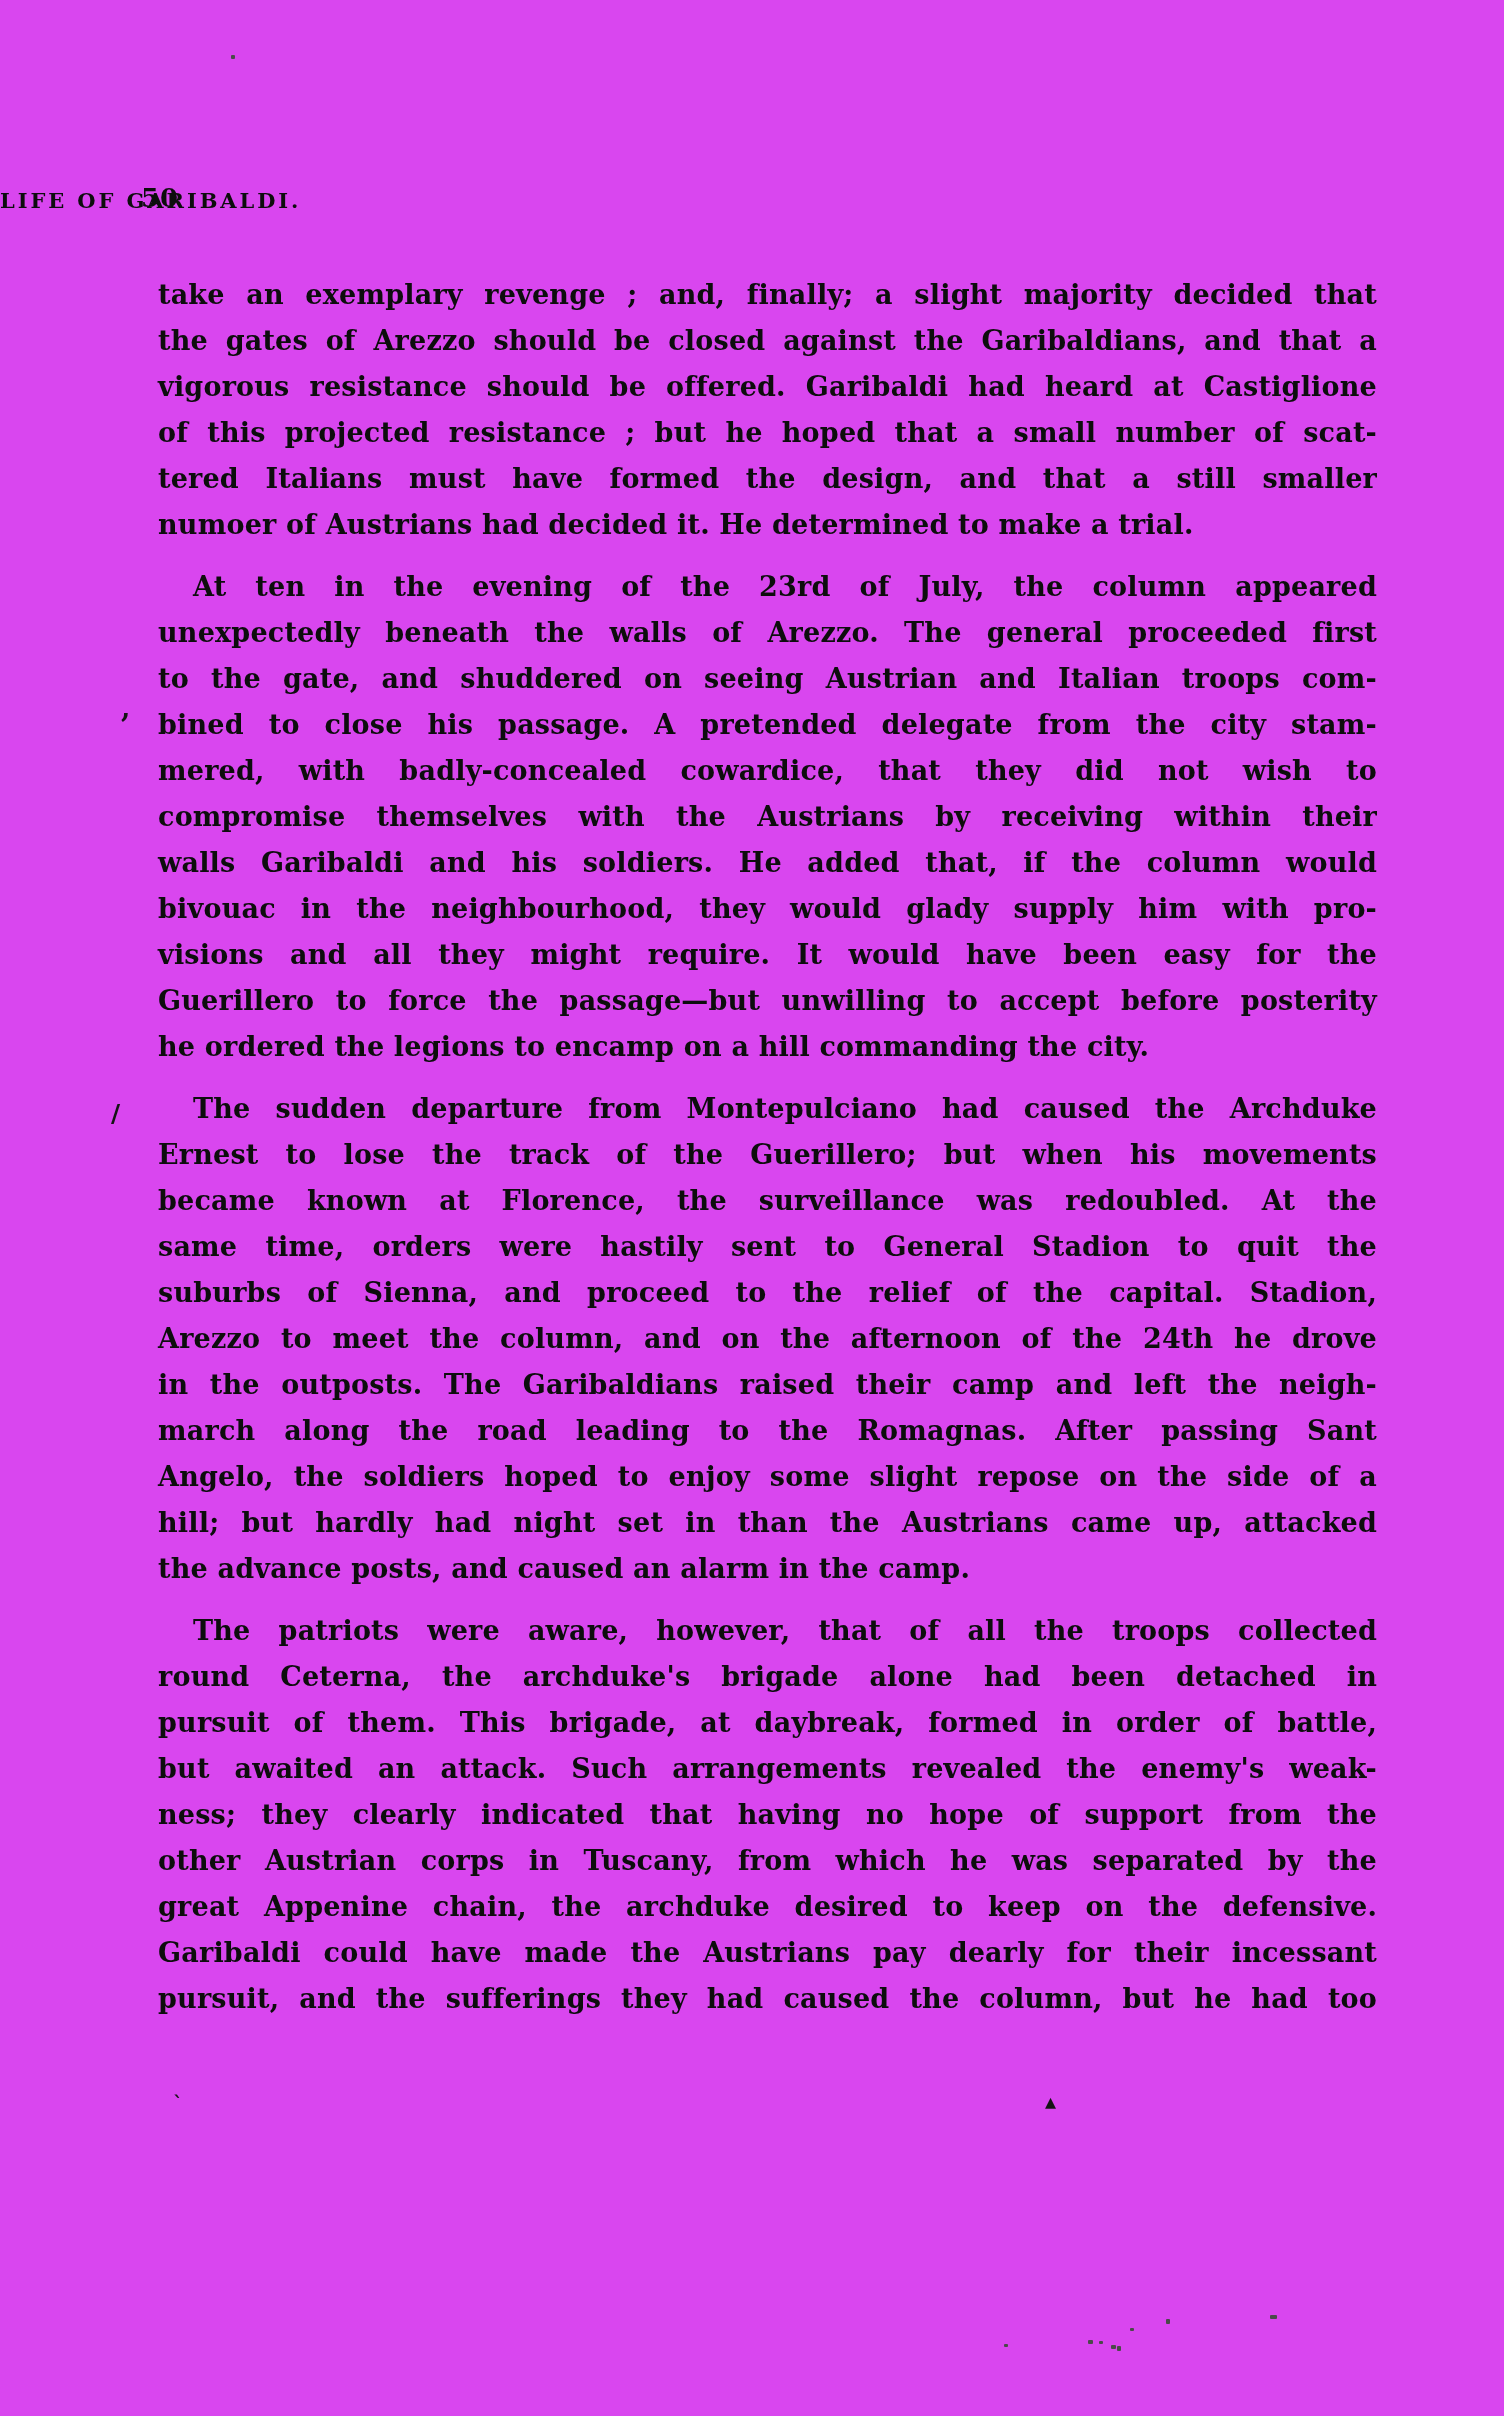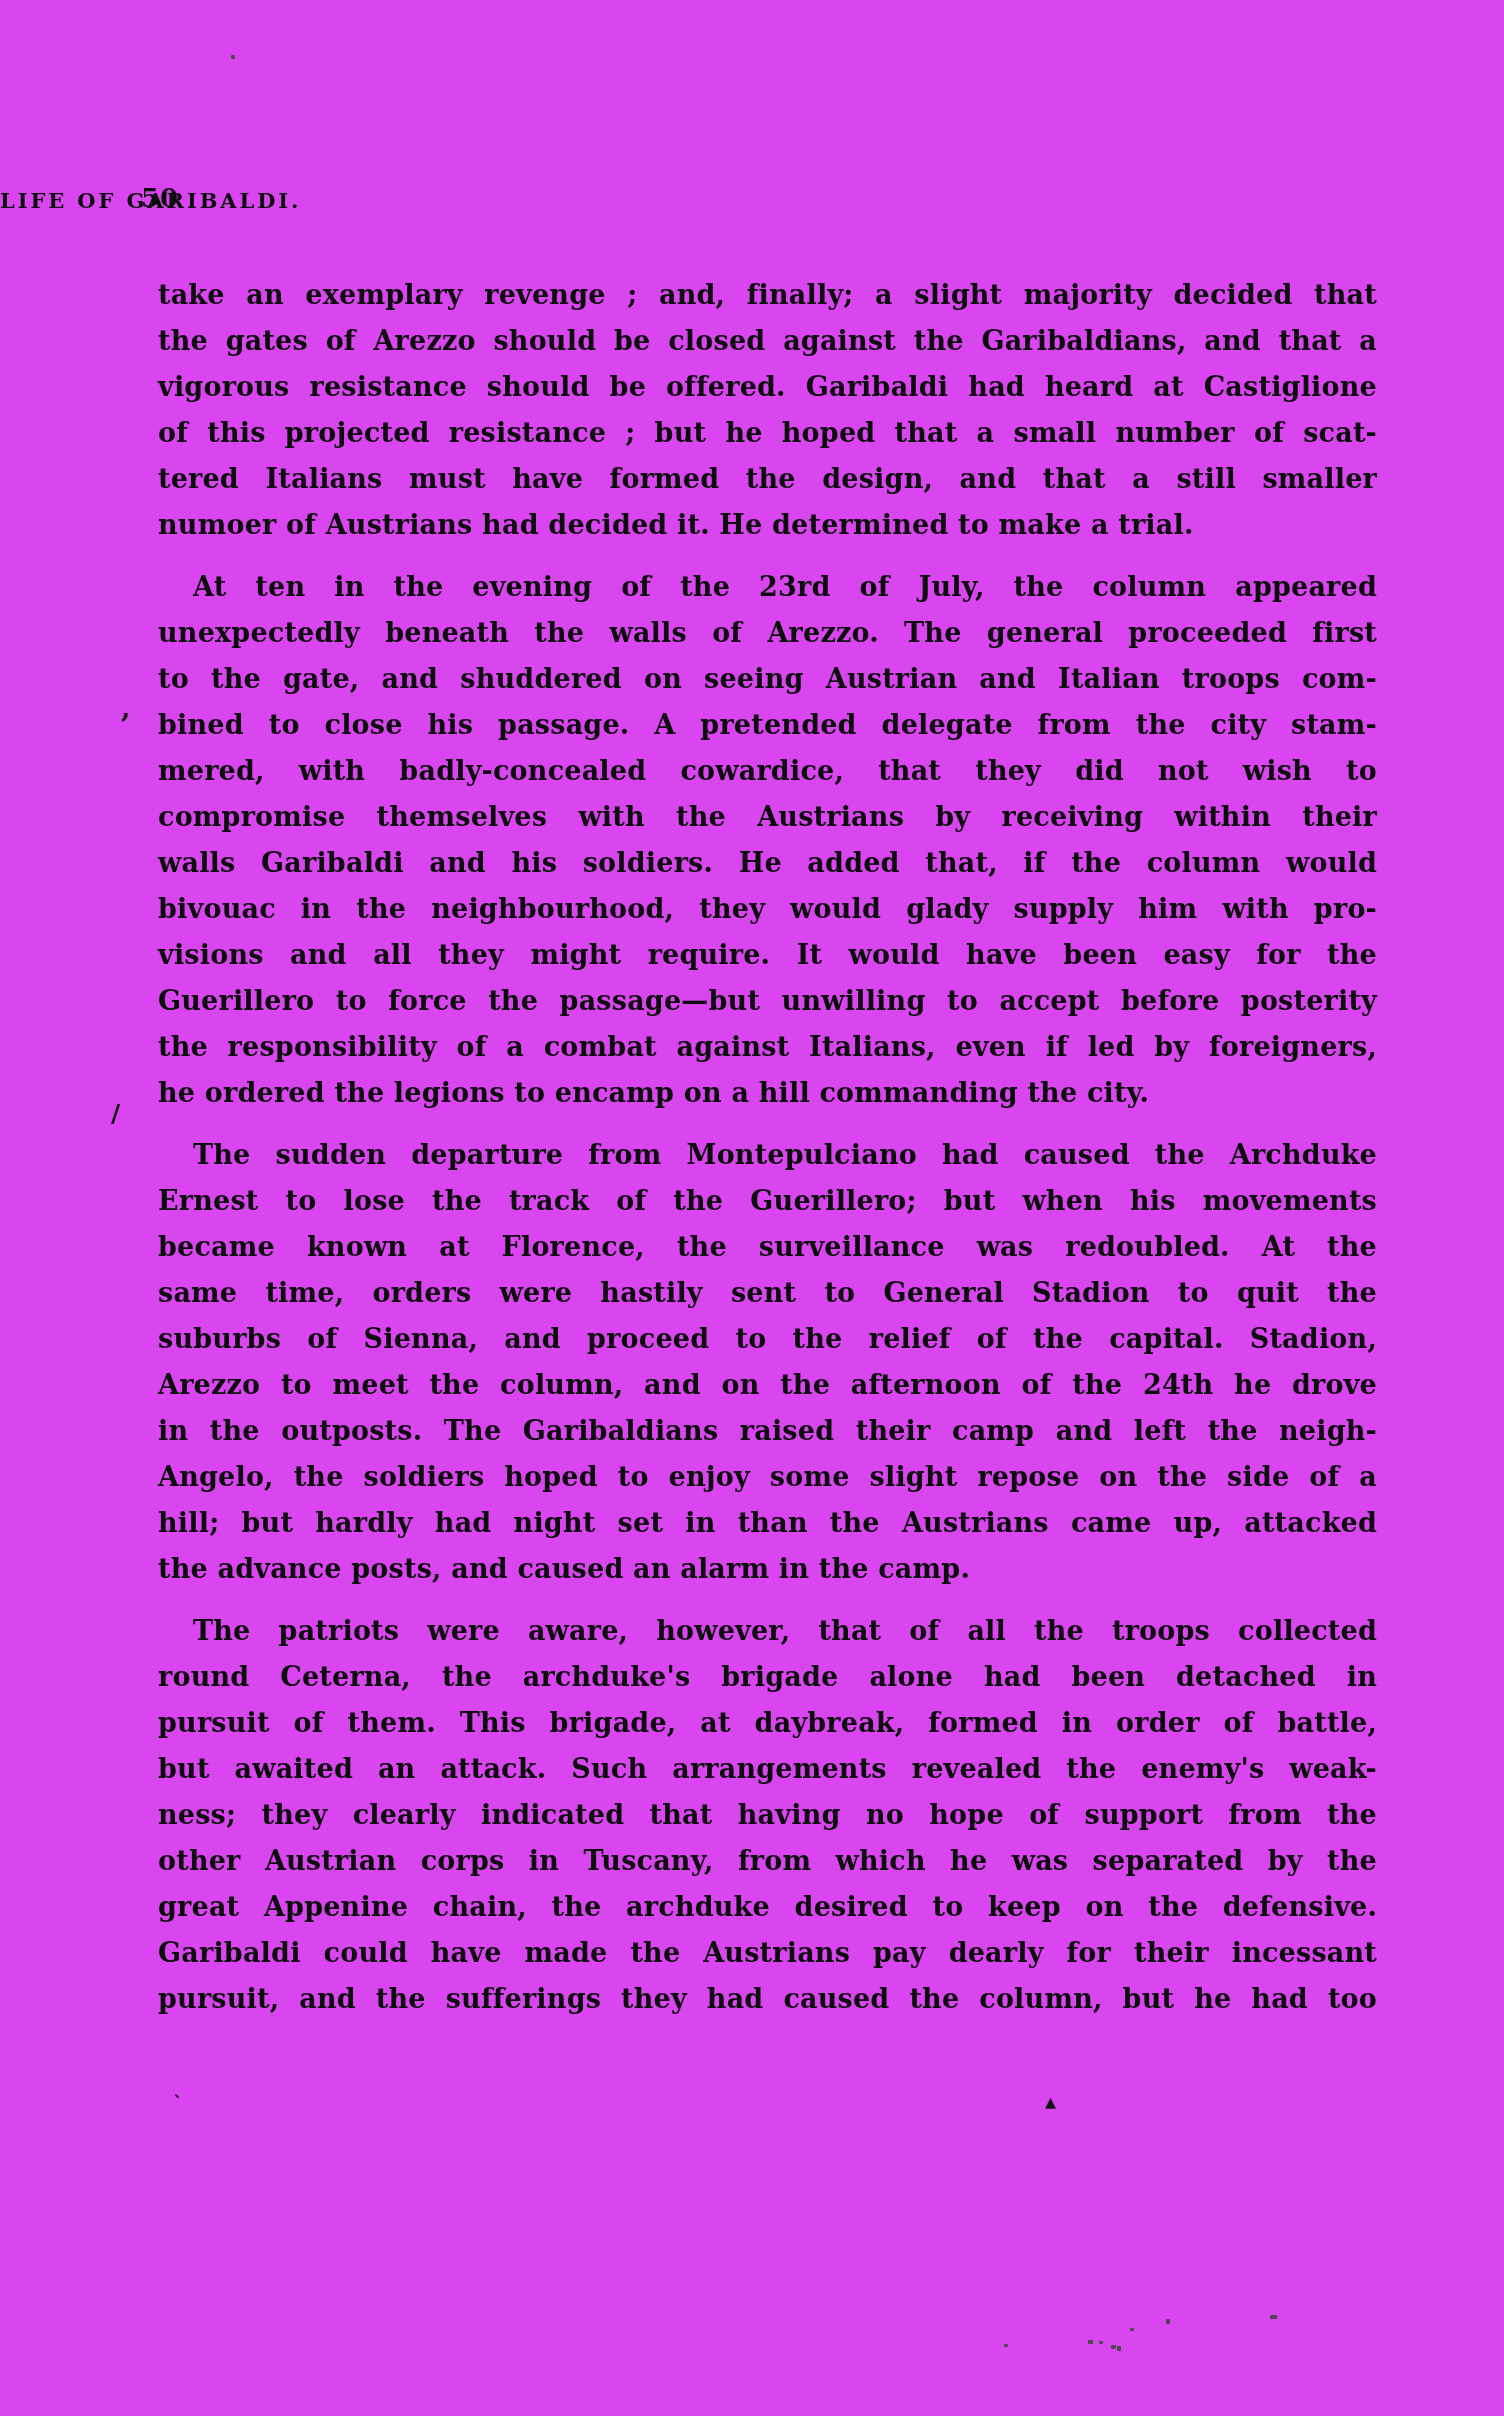--- a/index.html
+++ b/index.html
@@ -93,31 +93,31 @@
         <span class="line">At ten in the evening of the 23rd of July, the column appeared</span>
         <span class="line">unexpectedly beneath the walls of Arezzo.  The general proceeded first</span>
         <span class="line">to the gate, and shuddered on seeing Austrian and Italian troops com-</span>
         <span class="line">bined to close his passage.  A pretended delegate from the city stam-</span>
         <span class="line">mered, with badly-concealed cowardice, that they did not wish to</span>
         <span class="line">compromise themselves with the Austrians by receiving within their</span>
         <span class="line">walls Garibaldi and his soldiers.  He added that, if the column would</span>
         <span class="line">bivouac in the neighbourhood, they would glady supply him with pro-</span>
         <span class="line">visions and all they might require.  It would have been easy for the</span>
         <span class="line">Guerillero to force the passage—but unwilling to accept before posterity</span>
-        <span class="line">the responsibility of a combat against Italians, even if led by foreigners,</span>
         <span class="line short">he ordered the legions to encamp on a hill commanding the city.</span>
       </p>
       <p class="para indent">
         <span class="line">The sudden departure from Montepulciano had caused the Archduke</span>
         <span class="line">Ernest to lose the track of the Guerillero; but when his movements</span>
         <span class="line">became known at Florence, the surveillance was redoubled.  At the</span>
         <span class="line">same time, orders were hastily sent to General Stadion to quit the</span>
         <span class="line">suburbs of Sienna, and proceed to the relief of the capital.  Stadion,</span>
         <span class="line">Arezzo to meet the column, and on the afternoon of the 24th he drove</span>
         <span class="line">in the outposts.  The Garibaldians raised their camp and left the neigh-</span>
+        <span class="line">march along the road leading to the Romagnas.  After passing Sant</span>
         <span class="line">Angelo, the soldiers hoped to enjoy some slight repose on the side of a</span>
         <span class="line">hill; but hardly had night set in than the Austrians came up, attacked</span>
         <span class="line short">the advance posts, and caused an alarm in the camp.</span>
       </p>
       <p class="para indent">
         <span class="line">The patriots were aware, however, that of all the troops collected</span>
         <span class="line">round Ceterna, the archduke's brigade alone had been detached in</span>
         <span class="line">pursuit of them.  This brigade, at daybreak, formed in order of battle,</span>
         <span class="line">but awaited an attack.  Such arrangements revealed the enemy's weak-</span>
         <span class="line">ness; they clearly indicated that having no hope of support from the</span>

